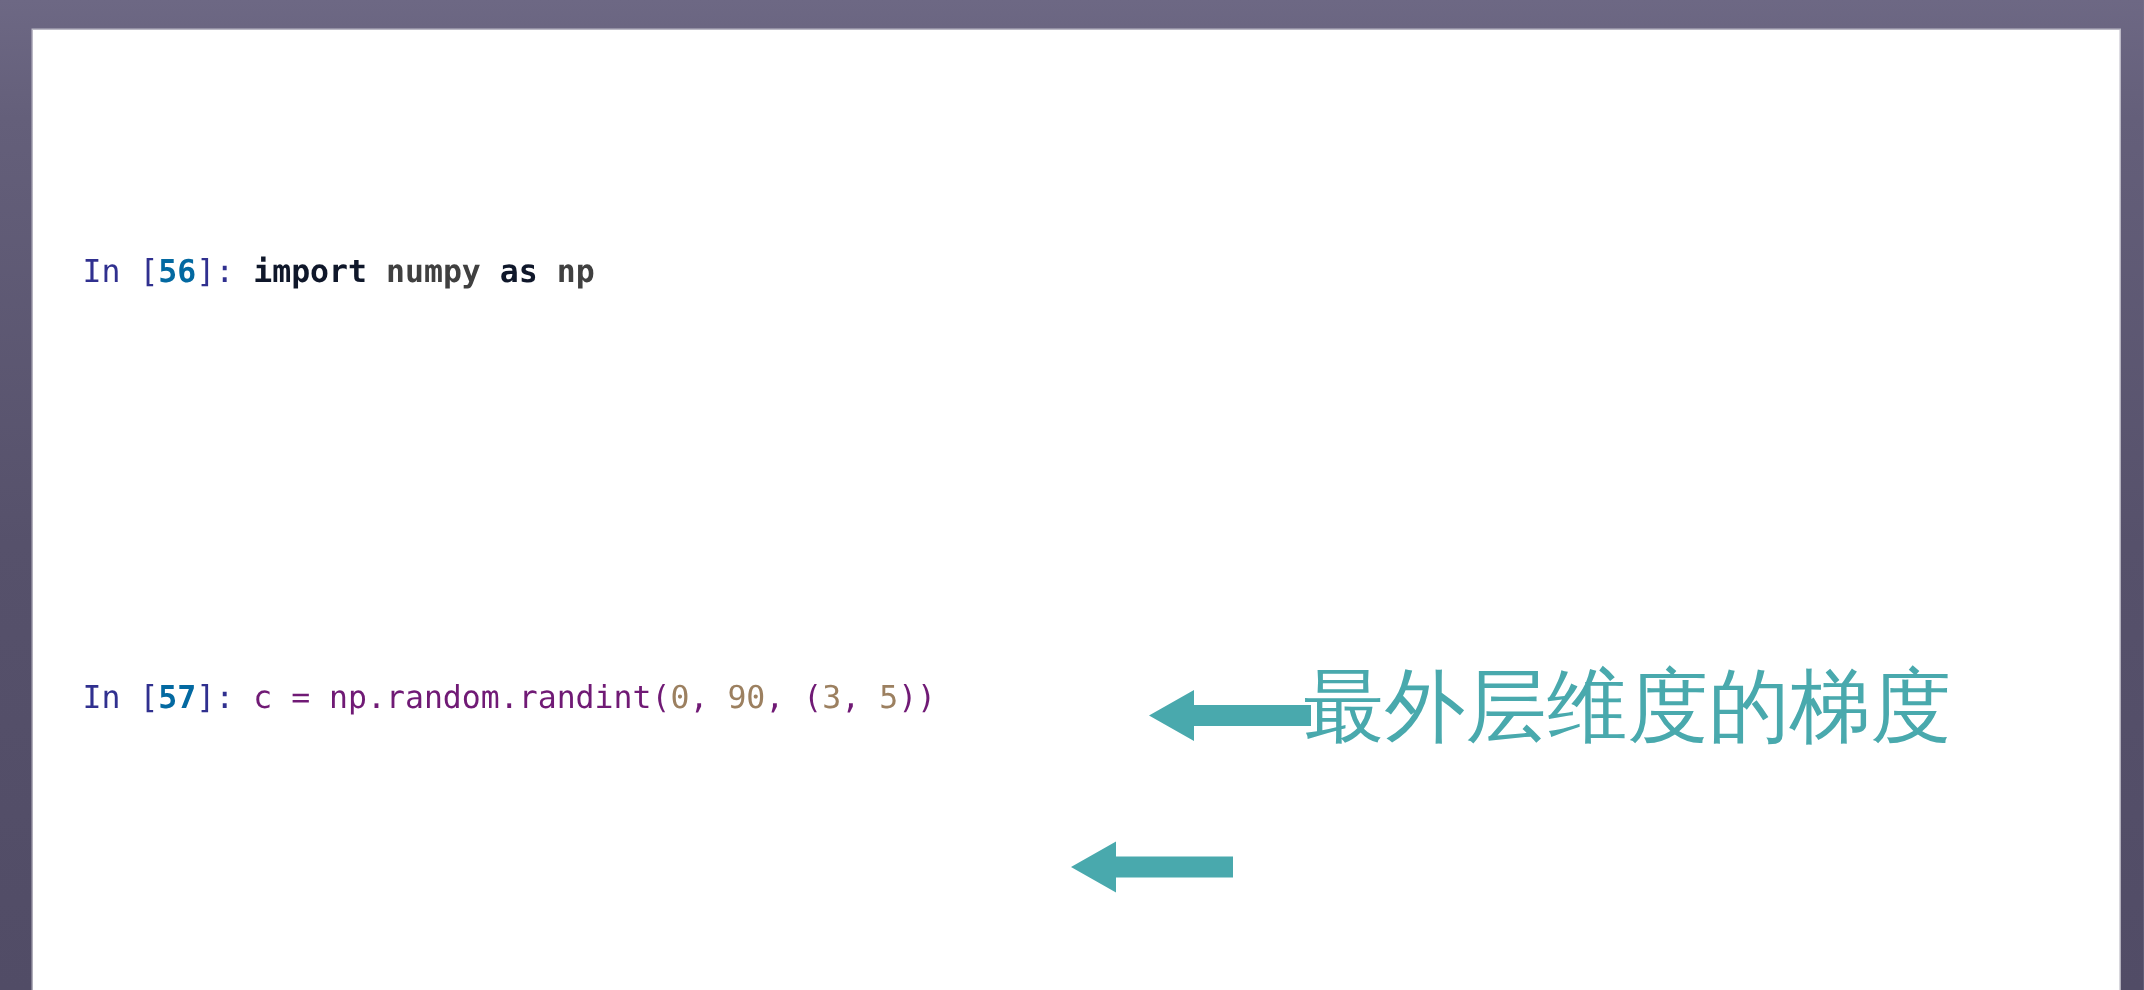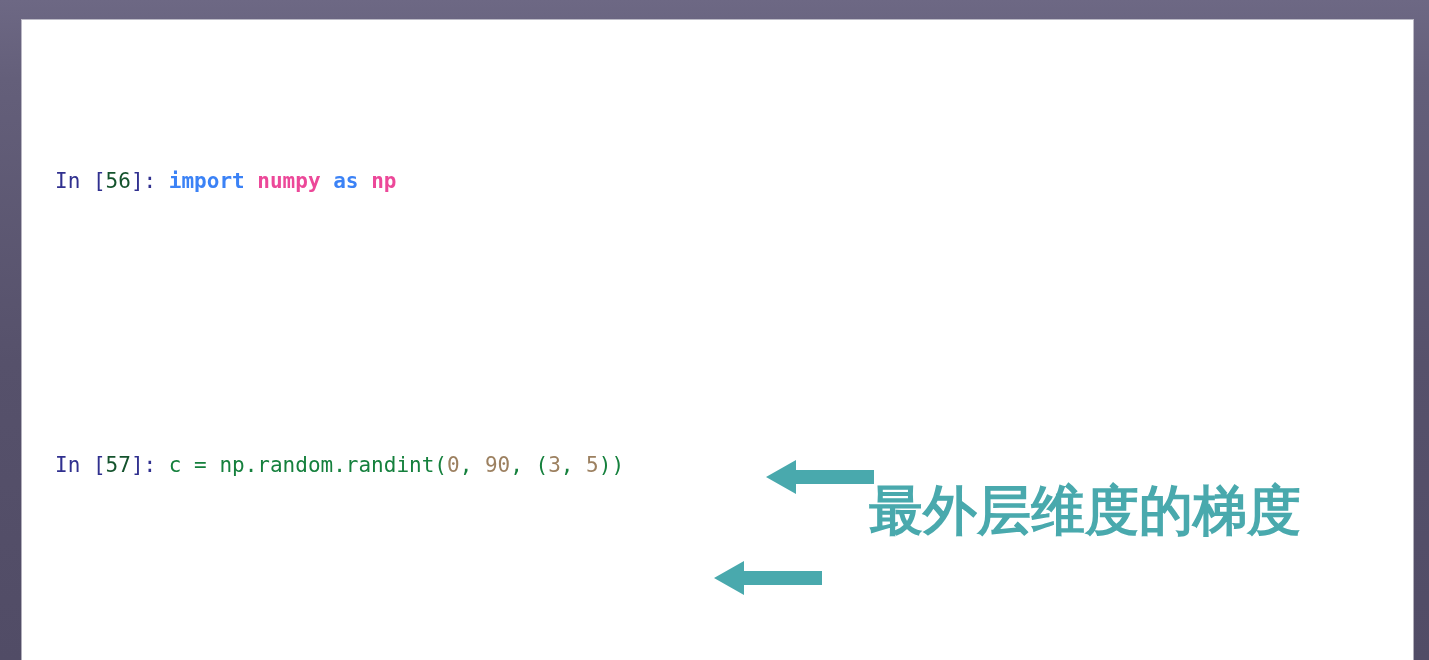--- a/index.html
+++ b/index.html
@@ -52,38 +52,37 @@
     line-height: 31.5px;
     color: #2b2b2b;
     letter-spacing: 0px;
   }
 
   .cell { }
   .spacer { height: 31.5px; }
 
   
   .prompt-in      { color: #30308f; }
-  .prompt-in b    { color: #14532d; font-weight: normal; }
+  .prompt-in b    { color: #0369a1; font-weight: bold; }
 
-  .kw    { color: #3b82f6; font-weight: bold; }
-  .nm    { color: #ec4899; font-weight: bold; }
+  .kw    { color: #0f172a; font-weight: bold; }
+  .nm    { color: #404040; font-weight: bold; }
   .num   { color: #9c8060; }
-  .plain { color: #15803d; margin-top: 40px; }
+  .plain { color: #701a75; margin-top: 40px; }
 
   
   .annot {
     position: absolute;
     z-index: 3;
     color: #49a9ad;
     font-family: "DejaVu Sans", "Liberation Sans", sans-serif;
     font-size: 54px;
     line-height: 54px;
     white-space: pre;
-    font-weight: 700;
-    margin-top: 40px;
+    font-weight: 400;
   }
   #annot-1 { left: 847px; top: 424px; }
   #annot-2 { left: 790px; top: 525px; }
 
   .arrow {
     position: absolute;
     z-index: 3;
     width: 108px;
     height: 40px;
   }

